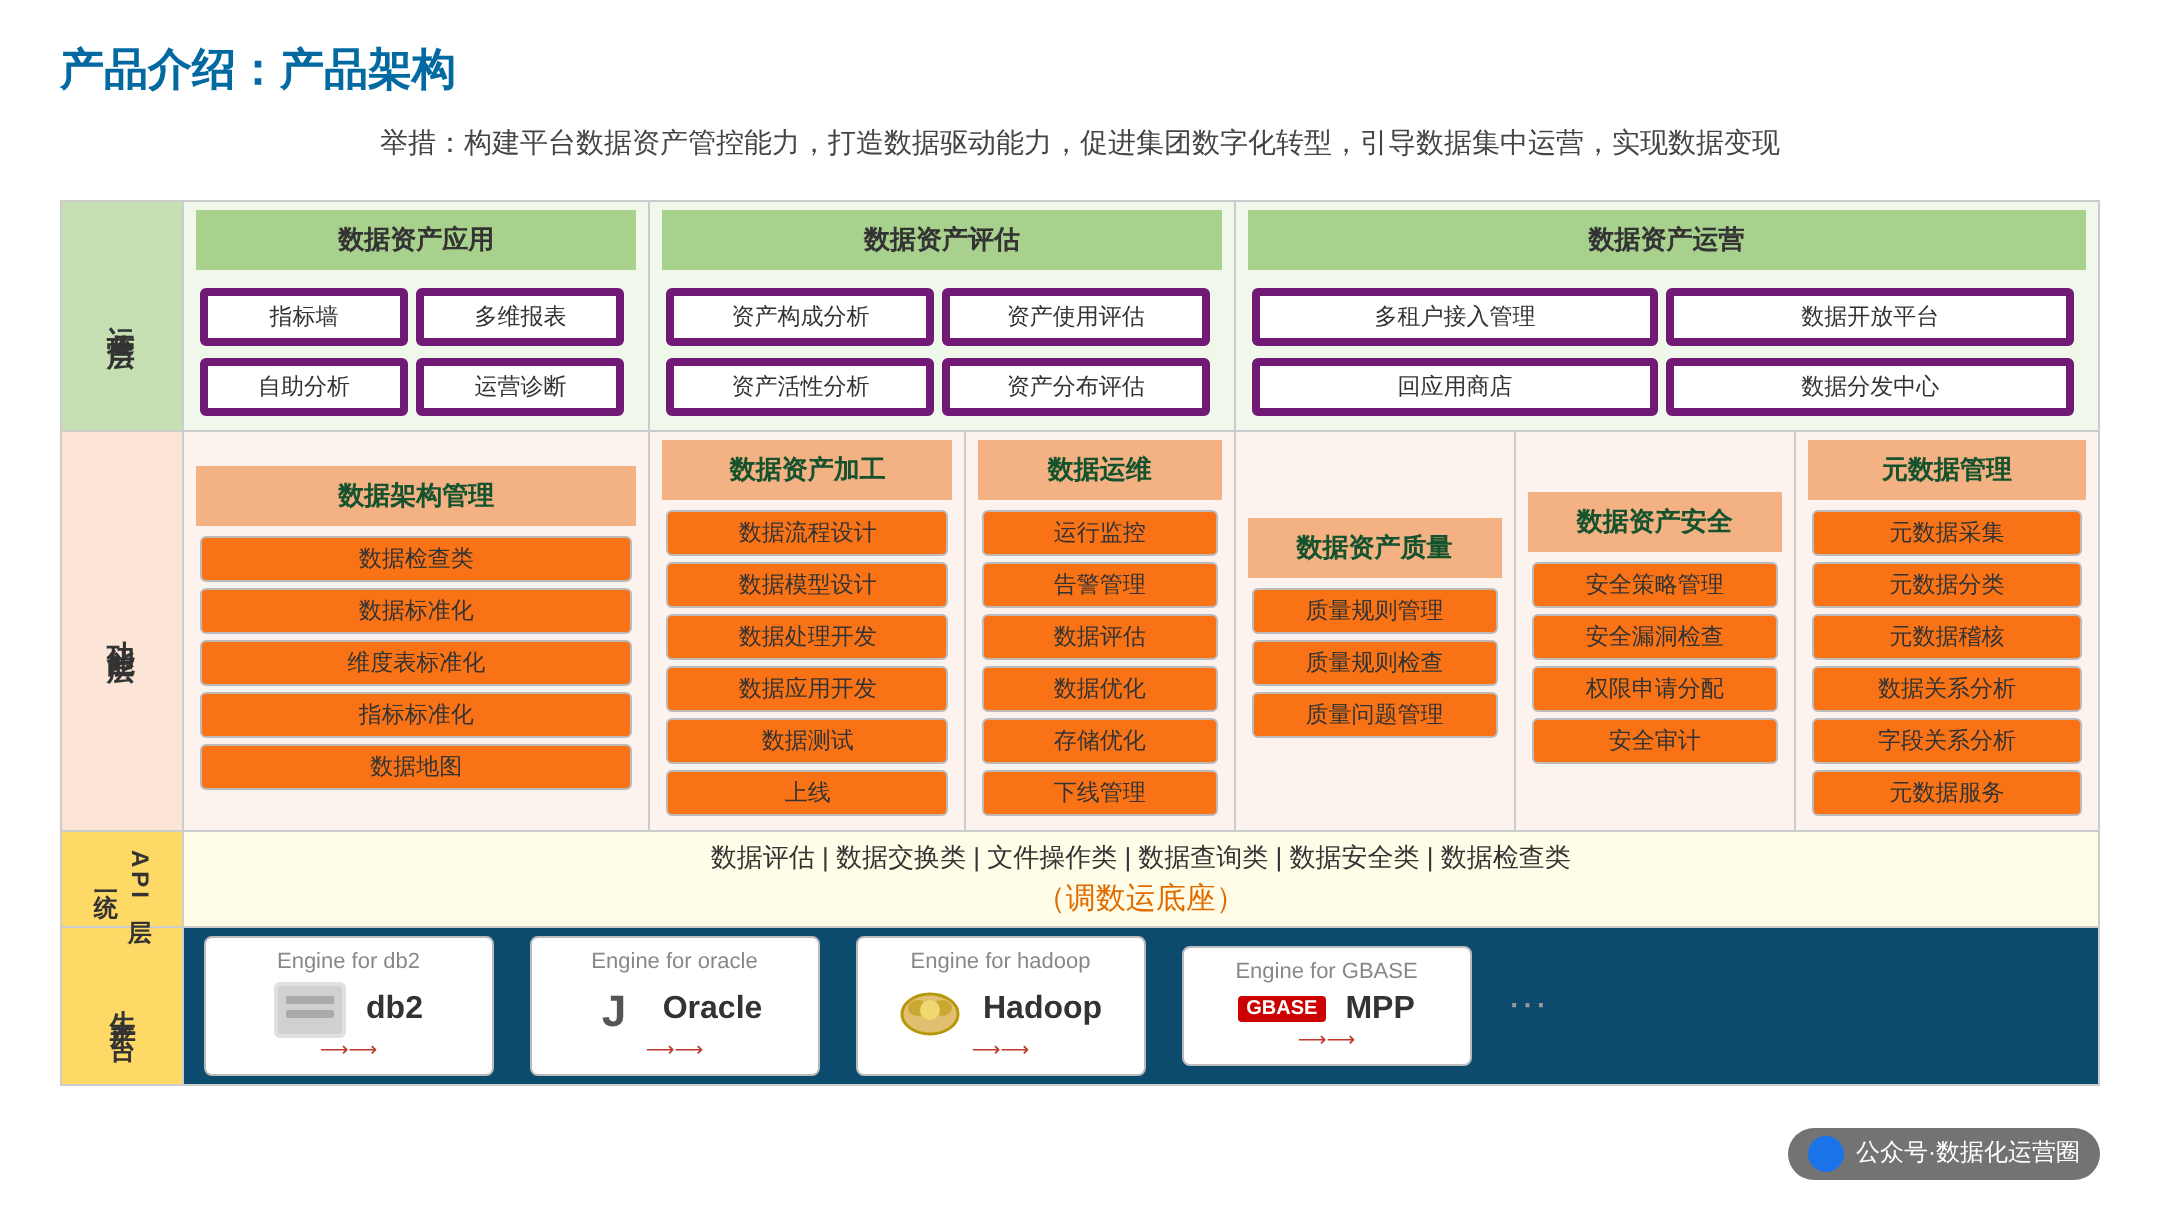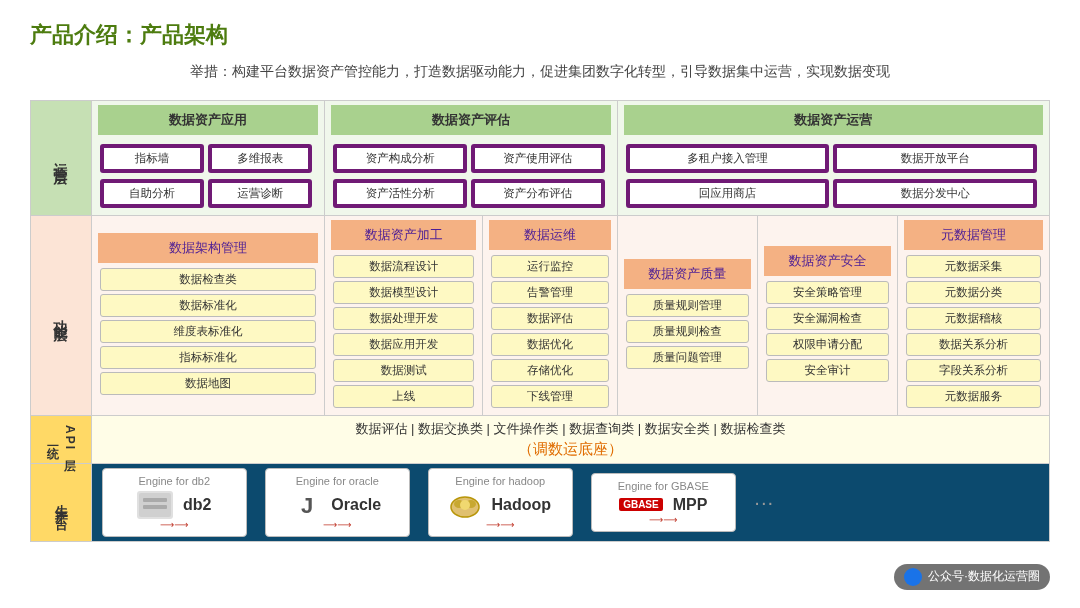--- a/index.html
+++ b/index.html
@@ -9,21 +9,21 @@
       width: 1080px;
       min-height: 608px;
       padding: 20px 30px;
       font-size: 13px;
       color: #333;
     }
     h1 {
       font-size: 22px;
       font-weight: bold;
       margin-bottom: 10px;
-      color: #4d7c0f;
+      color: #0369a1;
     }
     .subtitle {
       font-size: 14px;
       color: #444;
       margin-bottom: 16px;
       text-align: center;
       line-height: 1.7;
     }
     .arch-table {
       width: 100%;
@@ -52,44 +52,44 @@
       background: #a9d18e;
       text-align: center;
       font-weight: bold;
       font-size: 13px;
       padding: 6px 4px;
       color: #333;
     }
     .func-section-header {
       background: #f4b183;
       text-align: center;
-      font-weight: normal;
+      font-weight: bold;
       font-size: 13px;
       padding: 6px 4px;
-      color: #4c1d95;
+      color: #14532d;
     }
     .item-box {
       border: 4px solid #701a75;
       border-radius: 3px;
       padding: 3px 6px;
       margin: 3px 2px;
       font-size: 11.5px;
       text-align: center;
       background: #fff;
       display: inline-block;
       width: calc(50% - 6px);
     }
     .item-box-full {
       border: 1px solid #bbb;
       border-radius: 3px;
       padding: 3px 6px;
       margin: 3px 2px;
       font-size: 11.5px;
       text-align: center;
-      background: #fef9c3;
+      background: #f97316;
       display: block;
     }
     .ops-cell {
       background: #f0f7eb;
       vertical-align: top;
       padding: 6px 4px;
     }
     .func-cell {
       background: #fdf3ee;
       vertical-align: top;

